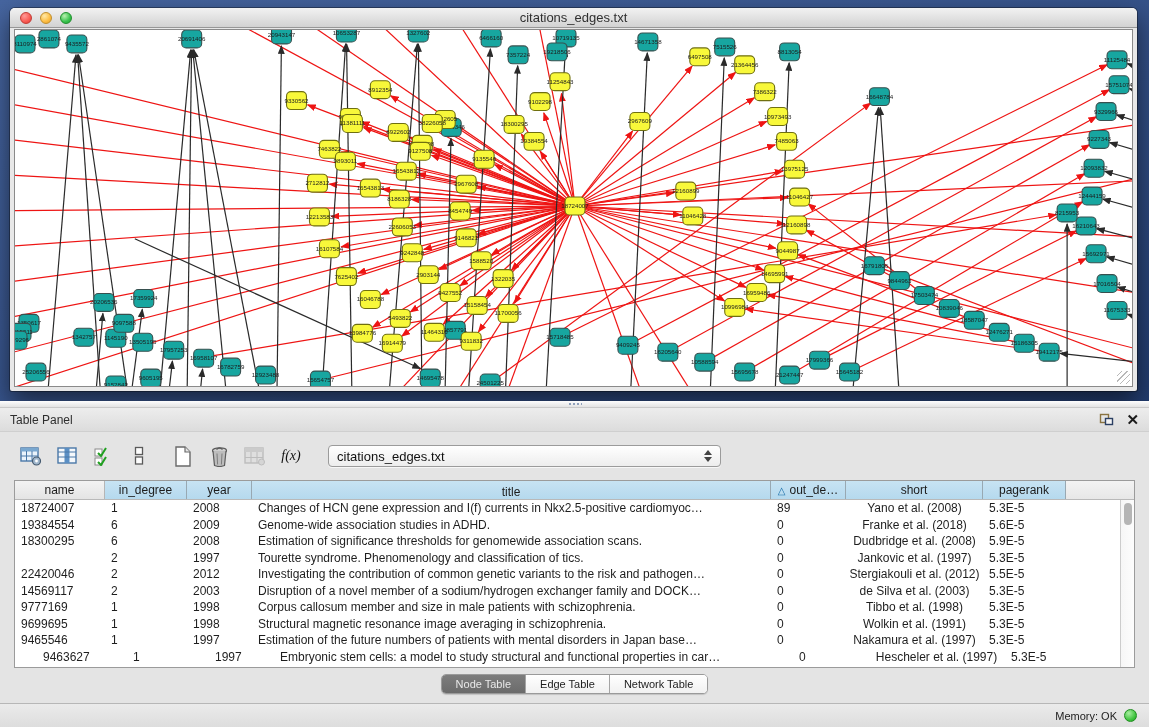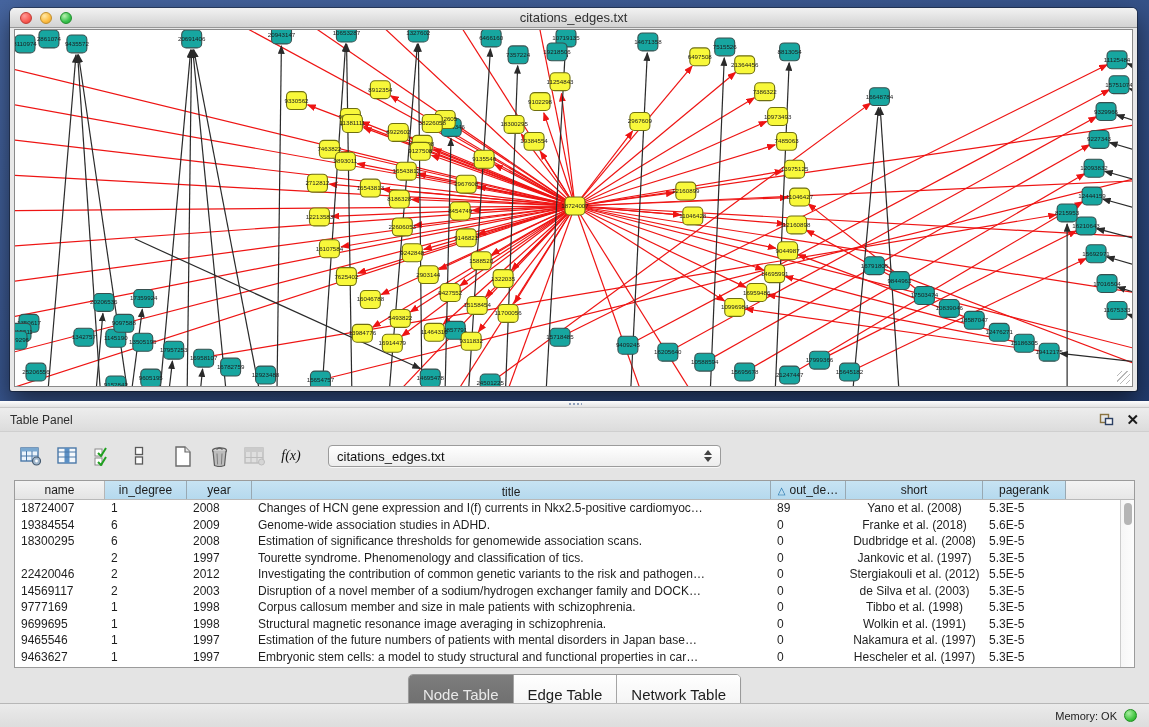--- a/index.html
+++ b/index.html
@@ -70,21 +70,21 @@
     overflow:hidden; white-space:nowrap; }
   .td.center { text-align:center; padding:0 2px; }
   .vscroll { position:absolute; top:19px; right:0; bottom:0; width:14px;
     background:linear-gradient(90deg,#f6f6f6,#fdfdfd); border-left:1px solid #cccccc; }
   .vthumb { position:absolute; top:3px; left:2.5px; width:8px; height:22px;
     border-radius:4px; background:#b5b5b5; }
 
   .tabbar { display:flex; justify-content:center; margin-top:6px; }
   .seg { display:flex; border:1px solid #9a9a9a; border-radius:5px; overflow:hidden;
     background:#fff; box-shadow:0 1px 1px rgba(0,0,0,.15); }
-  .tab { padding:11px 14px; font-size:15px; color:#1d1d1d; background:linear-gradient(#ffffff,#f1f1f1);
+  .tab { padding:3px 14px; font-size:11px; color:#1d1d1d; background:linear-gradient(#ffffff,#f1f1f1);
     border-right:1px solid #a5a5a5; }
   .tab:last-child { border-right:none; }
   .tab.active { background:linear-gradient(#7d7d7d,#6b6b6b); color:#e9e9e9; }
 
   
   .status-bar { position:relative; width:100%; height:24px; background:linear-gradient(#ebebeb,#dddddd);
     border-top:1px solid #b7b7b7; display:flex; align-items:center; justify-content:flex-end;
     padding-right:12px; gap:7px; }
   .status-text { font-size:11px; color:#222; }
   .status-dot { width:13px; height:13px; border-radius:50%; border:1px solid #1f8f1f;
@@ -683,21 +683,21 @@
         <div class="tr">
           <div class="td" style="width: 90px;">9465546</div>
           <div class="td" style="width: 82px;">1</div>
           <div class="td" style="width: 65px;">1997</div>
           <div class="td" style="width: 519px;">Estimation of the future numbers of patients with mental disorders in Japan base…</div>
           <div class="td" style="width: 75px;">0</div>
           <div class="td center" style="width: 137px;">Nakamura et al. (1997)</div>
           <div class="td" style="width: 83px;">5.3E-5</div>
         </div>
         <div class="tr">
-          <div class="td" style="width: 90px;">9463627</div>
+          <div class="td" style="width: 90px; margin-left: 22px;">9463627</div>
           <div class="td" style="width: 82px;">1</div>
           <div class="td" style="width: 65px;">1997</div>
           <div class="td" style="width: 519px;">Embryonic stem cells: a model to study structural and functional properties in car…</div>
           <div class="td" style="width: 75px;">0</div>
           <div class="td center" style="width: 137px;">Hescheler et al. (1997)</div>
           <div class="td" style="width: 83px;">5.3E-5</div>
         </div>
       </div>
     <div class="vscroll">
       <div class="vthumb"></div>

